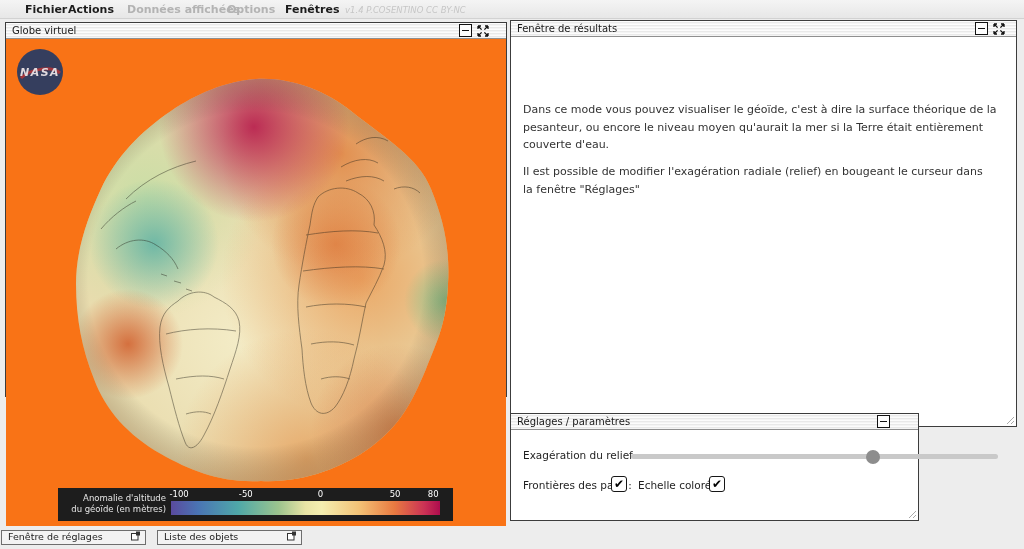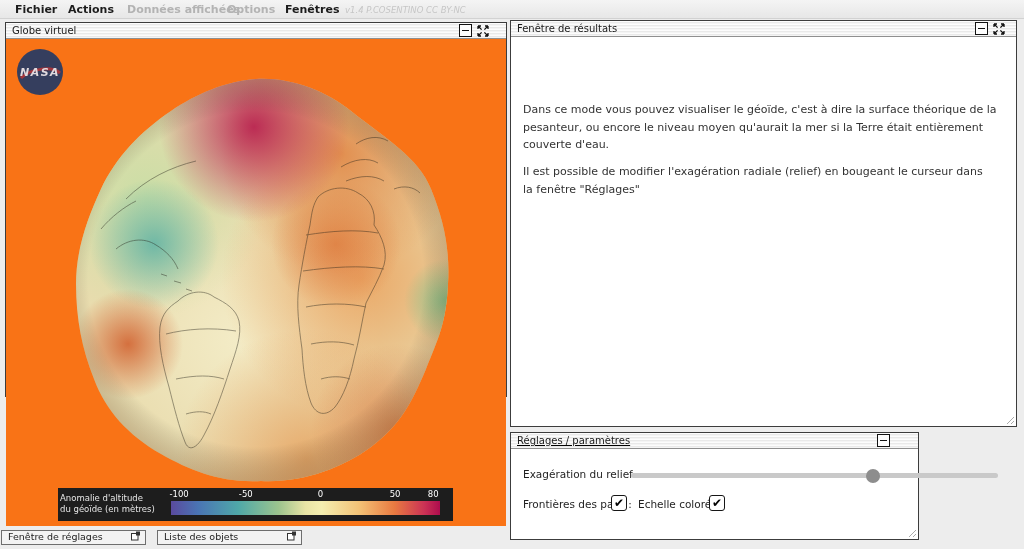--- a/index.html
+++ b/index.html
@@ -45,21 +45,21 @@
 
   
   #globe-panel { left:5px; top:22px; width:502px; height:375px; background:#000; }
   #globe-panel .header-icons { margin-right:16px; }
   .globe-body { position:relative; width:100%; height:487px; background:#f97316; overflow:hidden; }
   .geoid-svg { position:absolute; left:0; top:0; }
   .nasa { position:absolute; left:8px; top:7px; width:52px; height:52px; opacity:.92; }
 
   
   .legend-strip { position:absolute; left:52px; top:449px; width:395px; height:33px; background:#1d1d1d; }
-  .legend-label { position:absolute; left:2px; top:5px; width:106px; 
+  .legend-label { position:absolute; left:2px; top:5px; width:106px; text-align:right;
                   font-size:8.5px; line-height:1.35; color:#e6e6e6; }
   .legend-ticks { position:absolute; left:113px; top:1px; width:269px; height:10px;
                   font-size:8.5px; color:#fff; }
   .legend-ticks span { position:absolute; transform:translateX(-50%); white-space:nowrap; }
   .tick-0 { left:3%; } .tick-1 { left:27.8%; } .tick-2 { left:55.6%; } .tick-3 { left:83.3%; } .tick-4 { left:97.5%; }
   .legend-bar { position:absolute; left:113px; top:13px; width:269px; height:14px;
     background: linear-gradient(to right,
       #5a4a9e 0%, #4a74b4 10%, #4fa8a8 25%, #9cc48e 40%, #e8e4a5 50%,
       #f4eeb0 56%, #f3c276 70%, #e87a41 83%, #cc3355 94%, #ae0c4e 100%);
   }
@@ -69,21 +69,21 @@
   #results-panel .header-icons { margin-right:10px; }
   .results-body { position:relative; width:100%; height:389px; background:#fff; }
   .results-heading { position:absolute; left:25px; top:22px; font-size:13.5px;
                      font-style:italic; font-weight:bold; color:#222; }
   .results-para { position:absolute; left:12px; width:482px; font-size:11px;
                   line-height:1.6; color:#333; }
   .para-1 { top:64px; }
   .para-2 { top:126px; width:470px; }
 
   
-  #settings-panel { left:510px; top:432px; width:409px; height:108px;text-decoration:underline; }
+  #settings-panel { left:510px; top:413px; width:409px; height:108px; }
   #settings-panel .icon-min { margin-right:28px; }
   .settings-body { position:relative; width:100%; height:90px; background:#fff; }
   .ctl-label { position:absolute; font-size:10.5px; color:#1e1e1e; white-space:nowrap; }
   .lbl-relief { left:12px; top:19px; }
   .lbl-borders { left:12px; top:49px; }
   .lbl-scale { left:127px; top:49px; }
   .slider-track { position:absolute; left:120px; top:24px; width:367px; height:5px;
                   background:#c9c9c9; border-radius:3px; }
   .slider-thumb { position:absolute; top:50%; left:66%; width:14px; height:14px;
                   border-radius:50%; background:#8d8d8d; transform:translate(-50%,-50%); }
@@ -99,21 +99,21 @@
              display:flex; align-items:flex-start; padding:0 4px 0 6px;
              font-size:9.5px; color:#222; }
   .min-bar .restore { margin-left:auto; display:block; }
   #minbar-reglages { left:1px; }
   #minbar-objets { left:157px; }
 </style>
 </head>
 <body>
 
 <div class="menubar">
-  <span class="menu-item" style="left:15px">Fichier</span>
+  <span class="menu-item" style="left:25px">Fichier</span>
   <span class="menu-item" style="left:68px">Actions</span>
   <span class="menu-item disabled" style="left:127px">Données affichées</span>
   <span class="menu-item disabled" style="left:227px">Options</span>
   <span class="menu-item" style="left:285px">Fenêtres</span>
   <span class="menu-version">v1.4 P.COSENTINO CC BY-NC</span>
 </div>
 
 <div class="panel" id="globe-panel">
   <div class="panel-header">
     <span class="panel-title">Globe virtuel</span>

